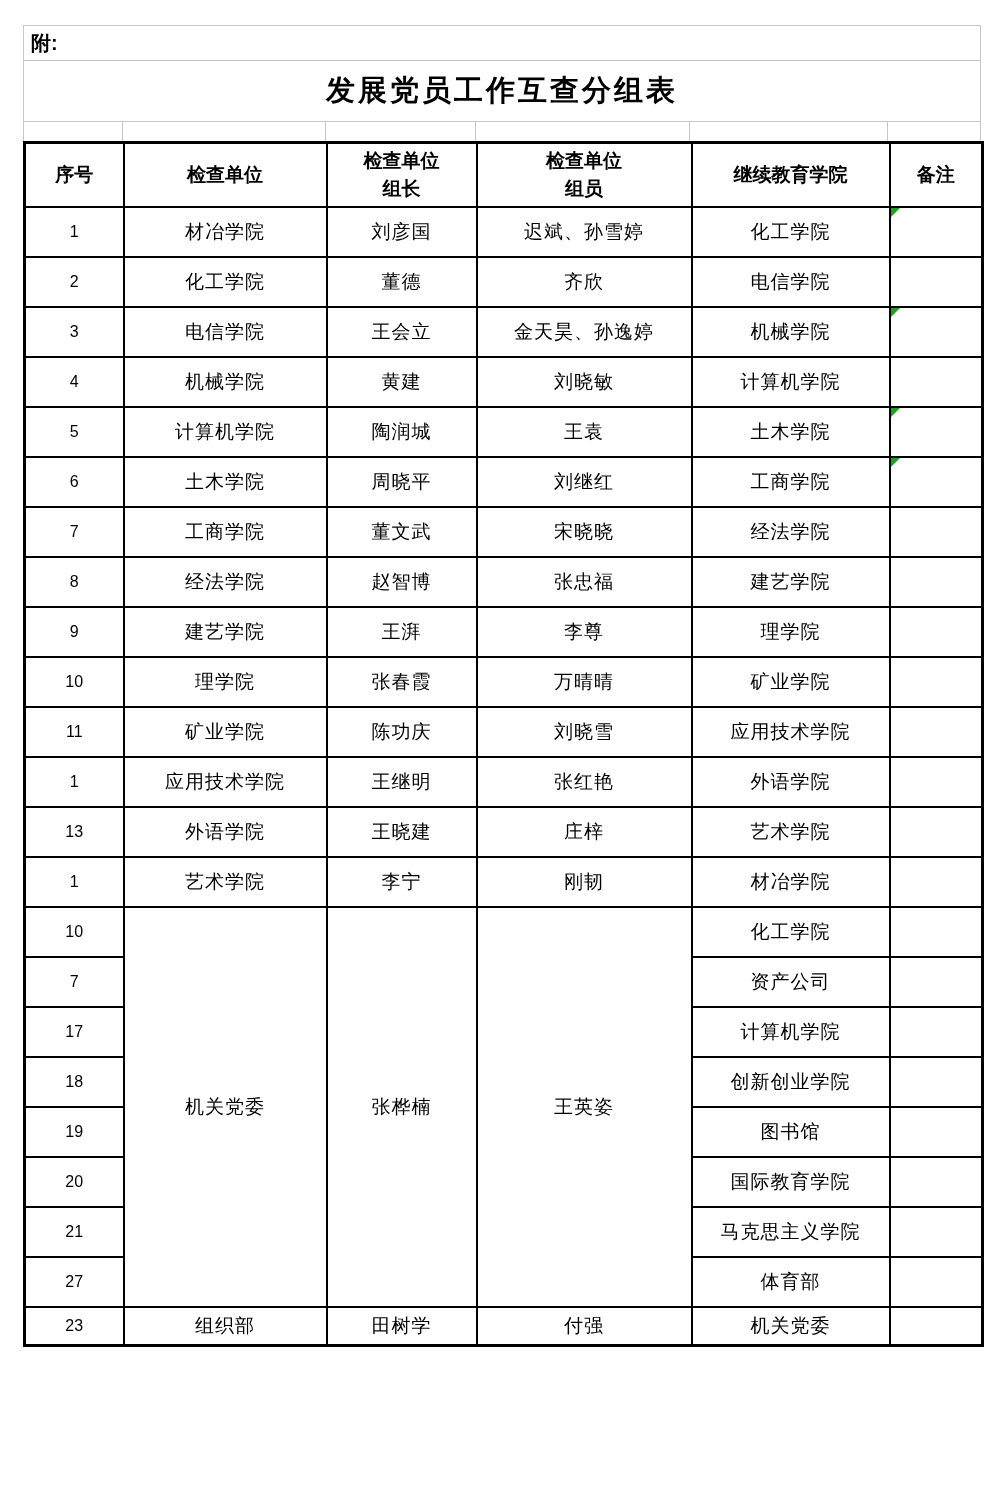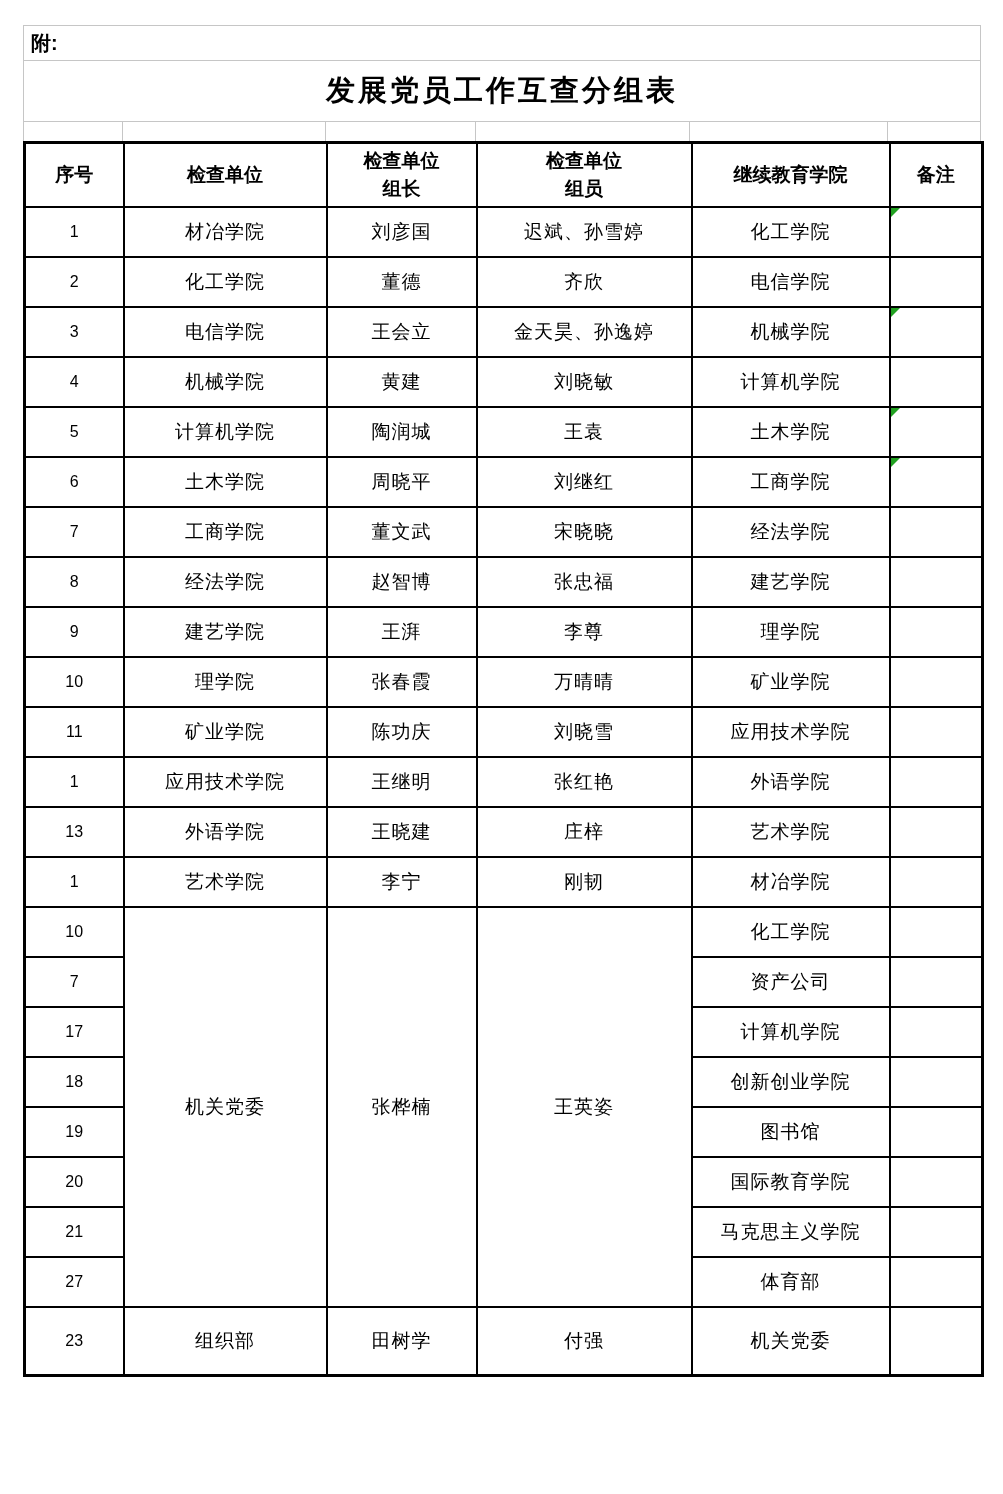--- a/index.html
+++ b/index.html
@@ -68,21 +68,21 @@
   }
   table.main th, table.main td {
     border: 2px solid #000000;
     text-align: center;
     vertical-align: middle;
     padding: 0;
     overflow: hidden;
   }
   table.main thead tr { height: 64px; }
   table.main tbody tr { height: 50px; }
-  table.main tbody tr.last { height: 69px; }
+  table.main tbody tr.last { height: 39px; }
   th.hcell {
     font-size: 19px;
     font-weight: 700;
     line-height: 1.45;
   }
   td.cell-no { font-size: 16px; font-weight: 400; }
   td.cell-txt { font-size: 19px; font-weight: 400; letter-spacing: 1px; }
   td.cell-note { position: relative; }
   .flag-tri {
     position: absolute;

